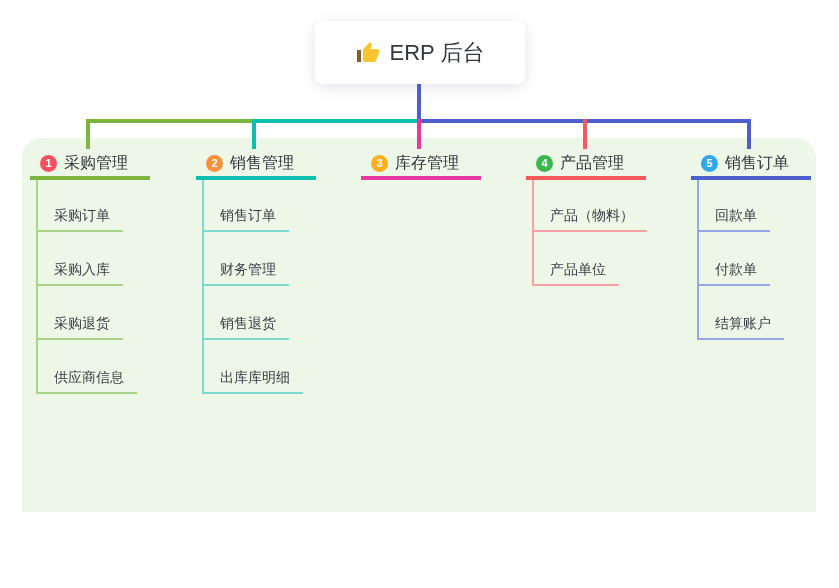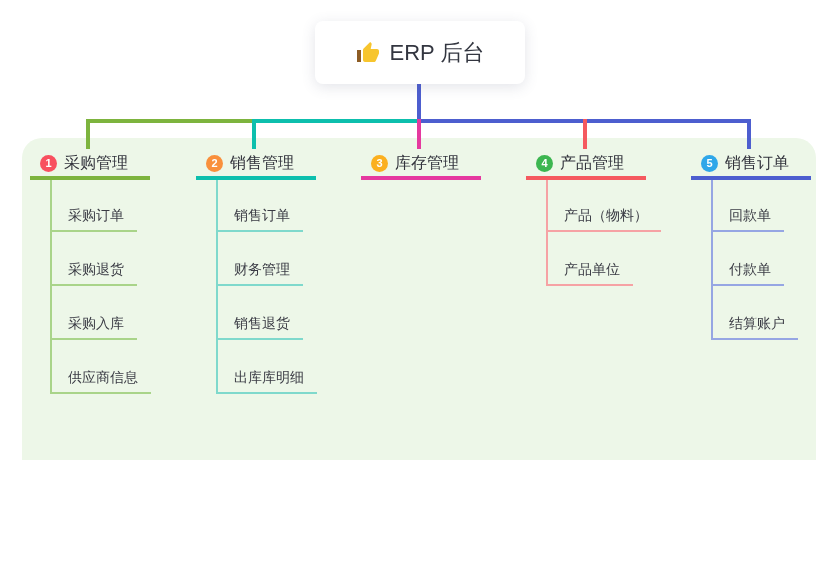--- a/index.html
+++ b/index.html
@@ -1,17 +1,17 @@
 <!DOCTYPE html>
 <html><head>
 <meta charset="utf-8">
 <style>
   html,body{margin:0;padding:0;background:#fff;}
   .stage{
-    position:relative;width:839px;height:460px;background:#ffffff;
+    position:relative;width:839px;height:512px;background:#ffffff;
     font-family:"Liberation Sans","DejaVu Sans",sans-serif;overflow:hidden;
   }
   .panel{
     position:absolute;left:22px;top:138px;width:794px;height:431px;
     border-radius:20px;
   }
   
   .root-card{
     position:absolute;left:315px;top:21px;width:210px;height:63px;
     background:#ffffff;border-radius:8px;
@@ -30,21 +30,21 @@
   .branch-header{
     display:flex;align-items:center;gap:7px;
     width:120px;height:26px;border-bottom:4px solid var(--line);
     font-size:16px;font-weight:500;color:#32333c;cursor:default;
   }
   .badge{
     width:17px;height:17px;border-radius:50%;flex:0 0 17px;margin-left:10px;
     background:var(--badge);color:#fff;font-size:11px;font-weight:700;
     display:flex;align-items:center;justify-content:center;line-height:1;
   }
-  .children{margin-left:20px;border-left:2px solid var(--cline);}
+  .children{margin-left:6px;border-left:2px solid var(--cline);}
   .crow{height:54px;display:flex;align-items:flex-end;}
   .crow:first-child{height:52px;}
   .child{
     font-size:14px;color:#3a3b44;white-space:nowrap;
     padding:0 13px 5px 16px;border-bottom:2px solid var(--cline);
   }
 </style>
 </head>
 <body>
 
@@ -75,24 +75,24 @@
   <div class="branch b0" style="--line: #7db43e; --cline: #a9d489; --badge: #f8505f;">
     <div class="branch-header">
       <span class="badge">1</span>
       <span>采购管理</span>
     </div>
     <div class="children">
       <div class="crow">
           <div class="child">采购订单</div>
         </div>
       <div class="crow">
-          <div class="child">采购退货</div>
+          <div class="child">采购入库</div>
         </div>
       <div class="crow">
-          <div class="child">采购入库</div>
+          <div class="child">采购退货</div>
         </div>
       <div class="crow">
           <div class="child">供应商信息</div>
         </div>
     </div>
   </div>
 
   <div class="branch b1" style="--line: #0dbfad; --cline: #7fd9cc; --badge: #f9903c;">
     <div class="branch-header">
       <span class="badge">2</span>

